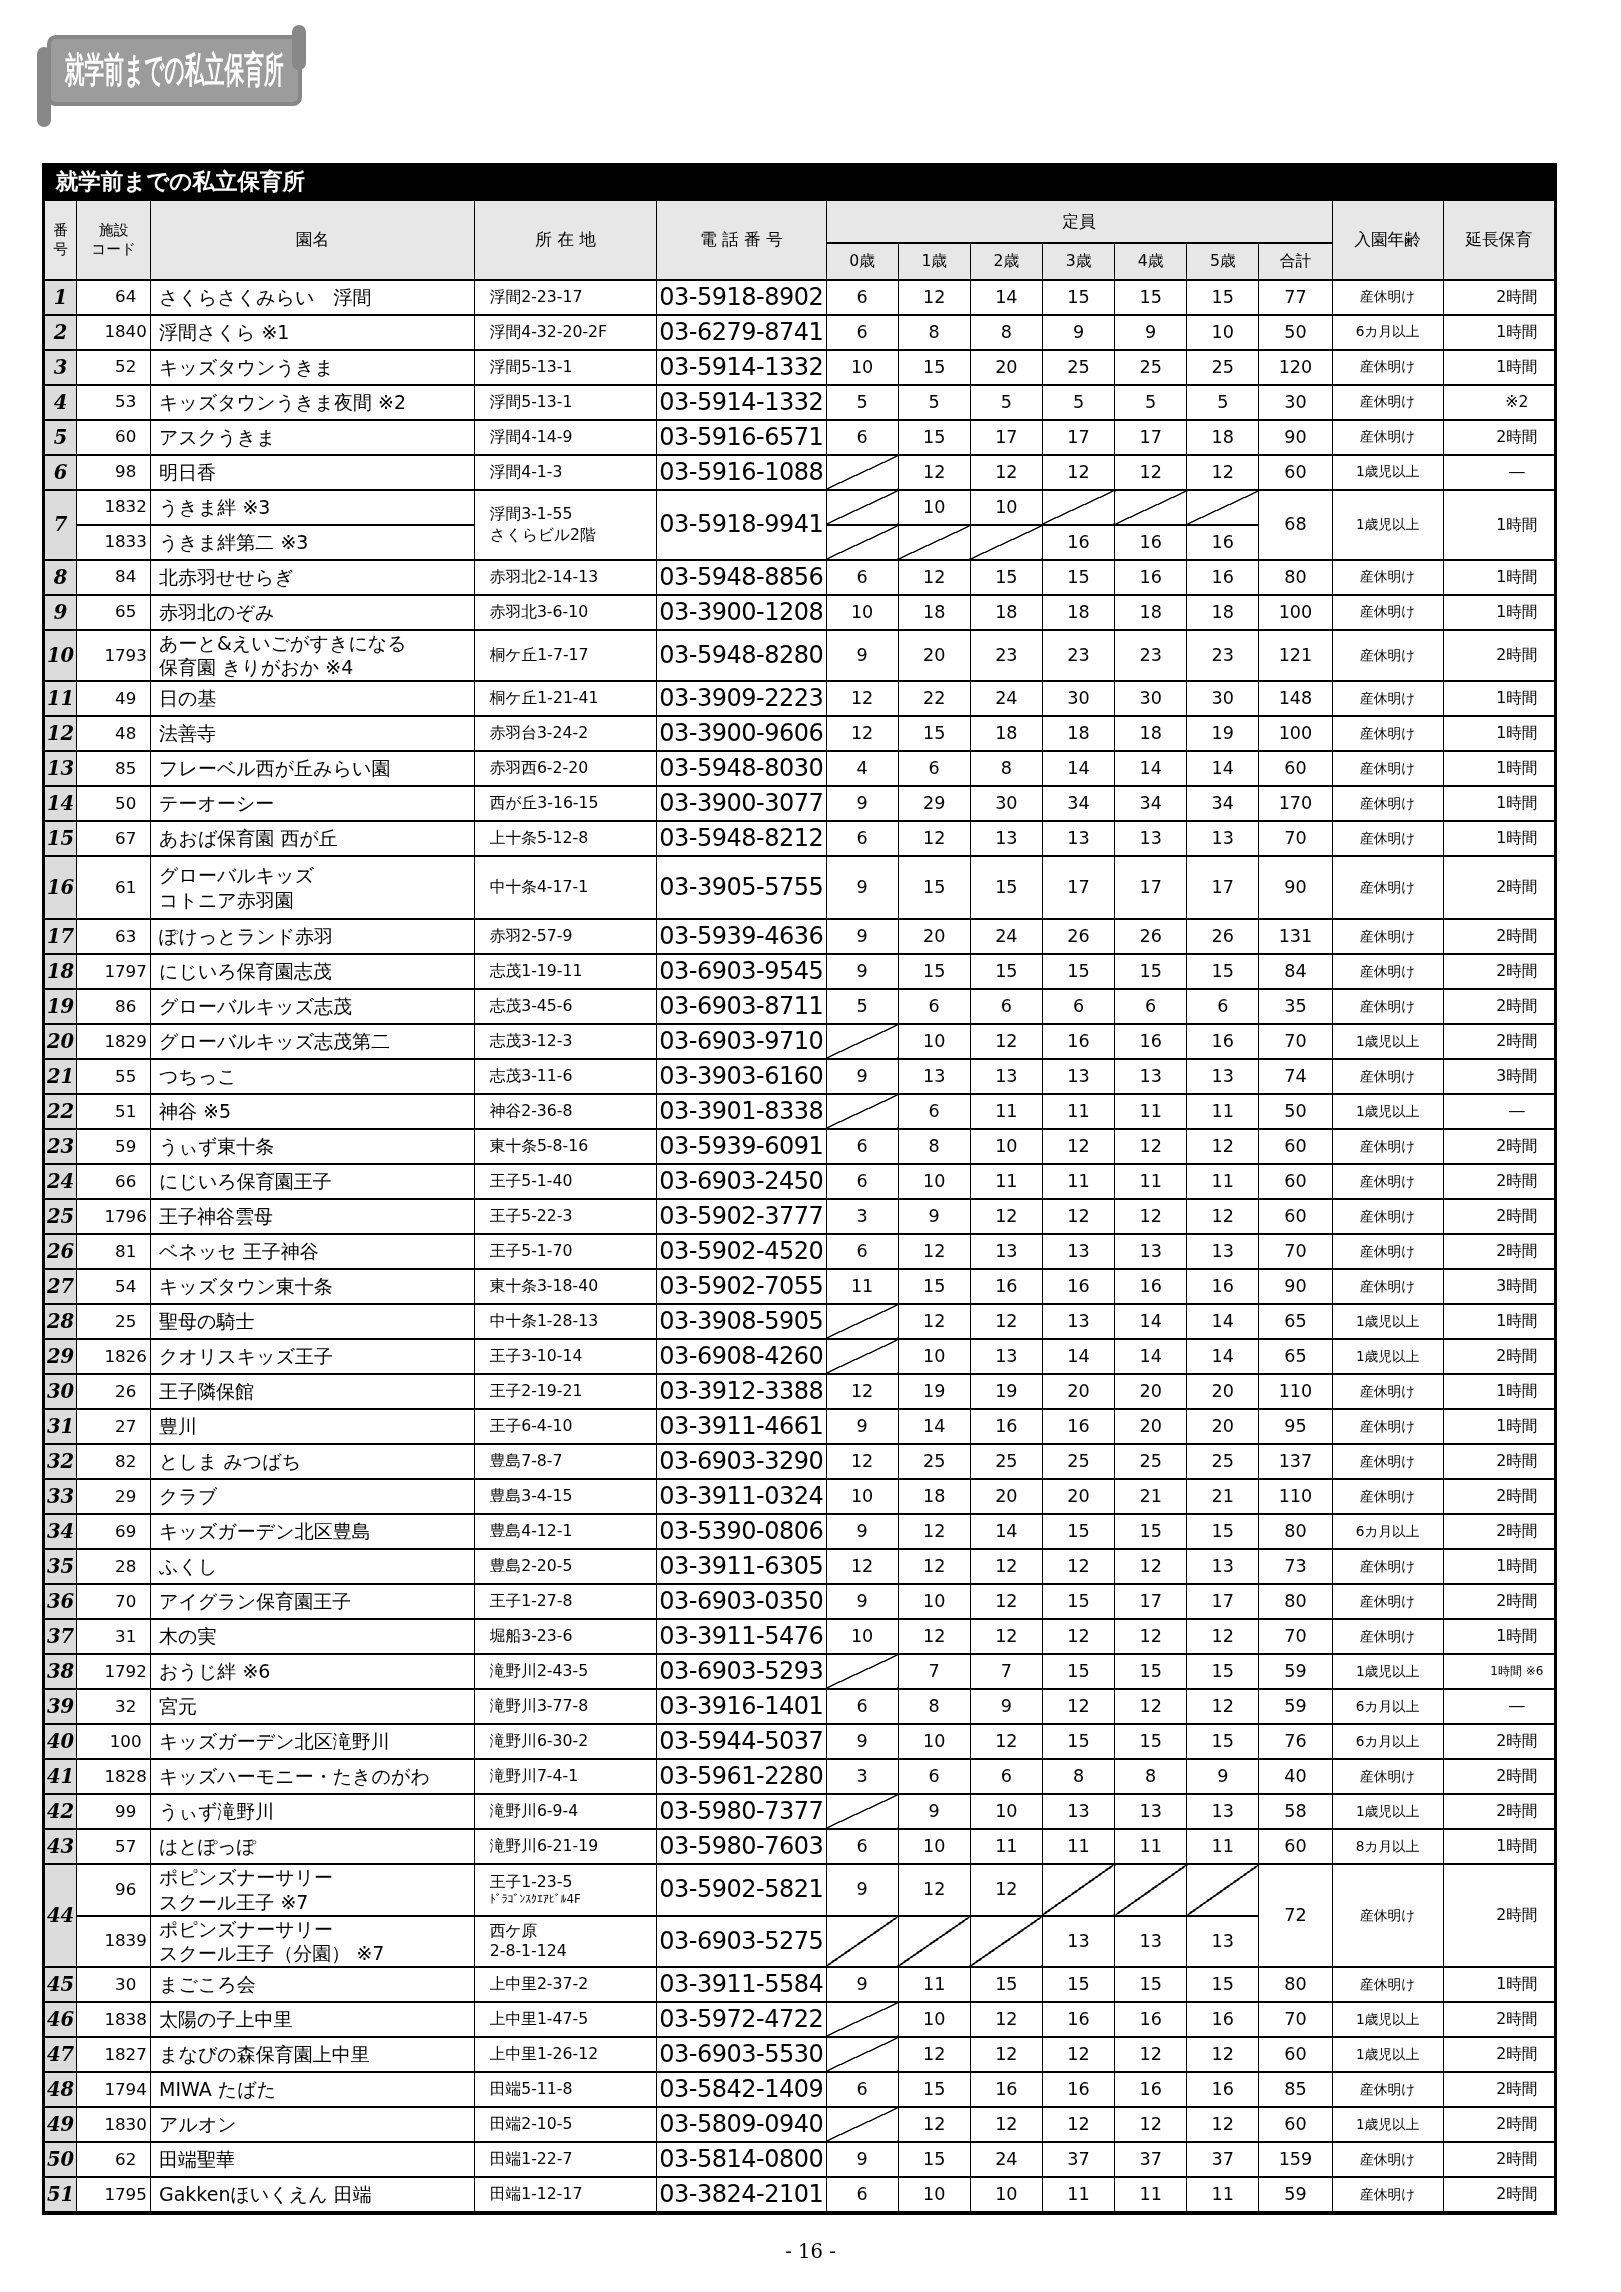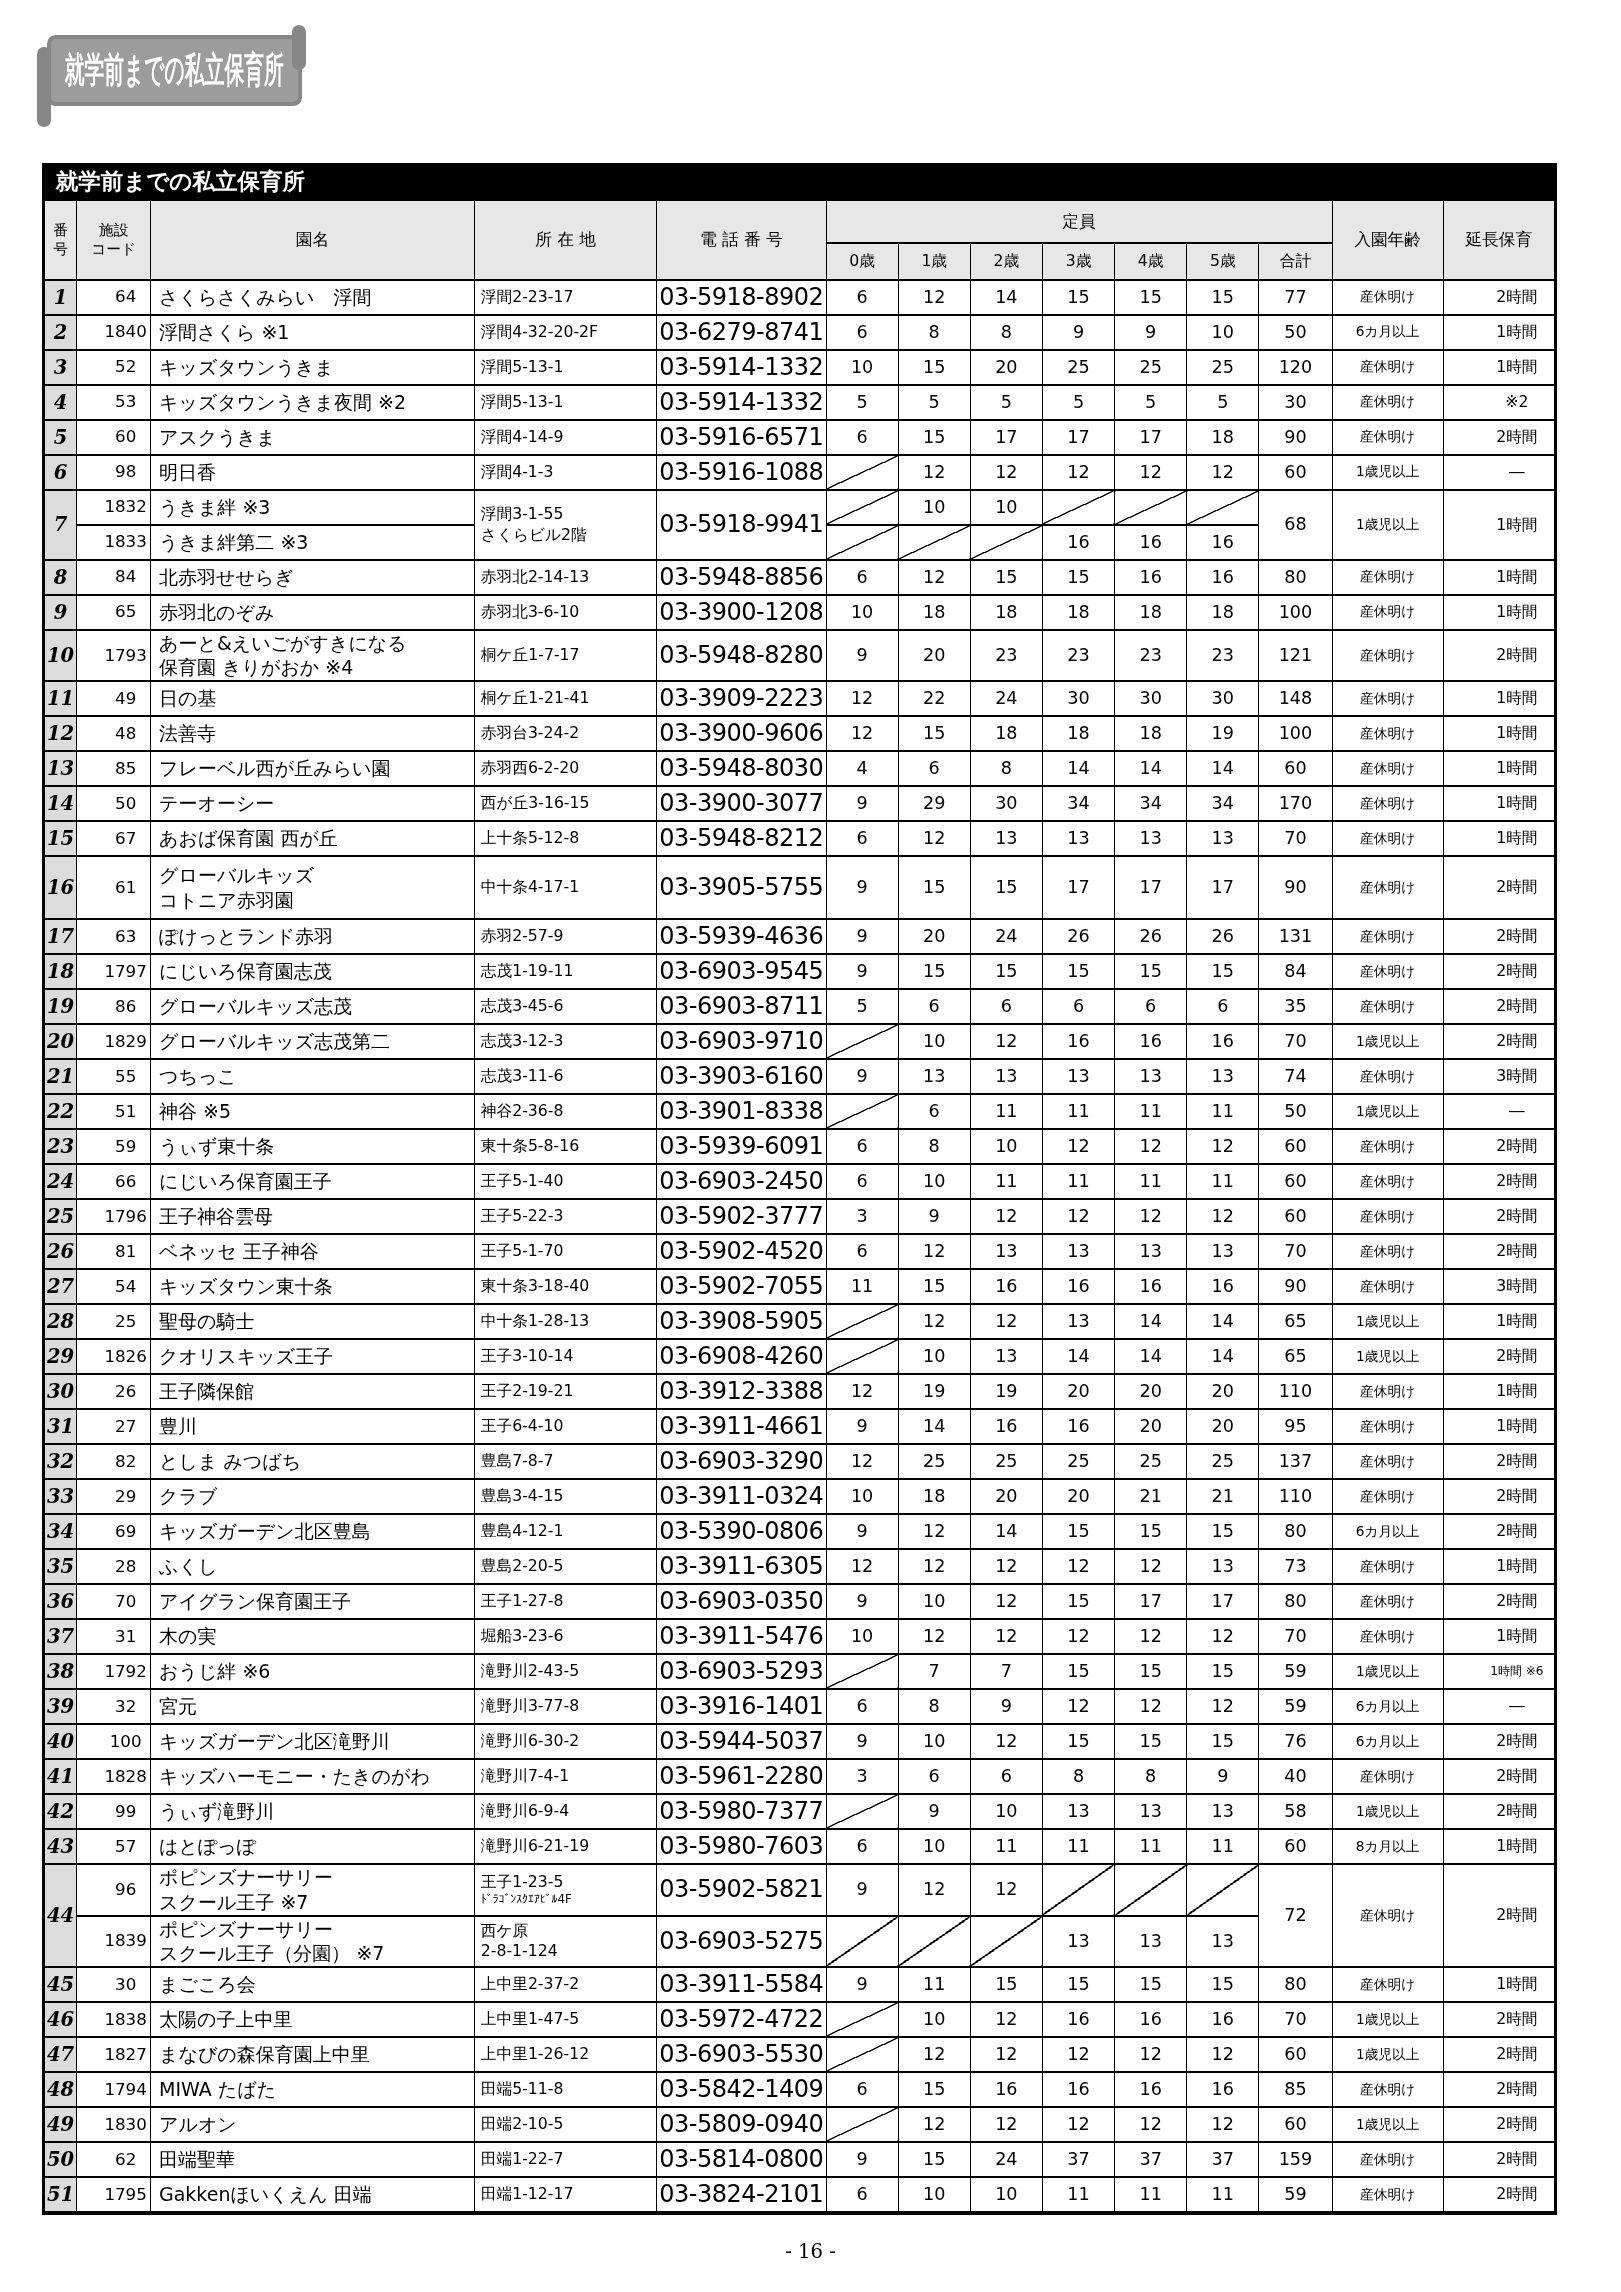--- a/index.html
+++ b/index.html
@@ -48,21 +48,21 @@
   th.pre{white-space:pre-line;font-size:14.7px;}
   tbody td{font-size:16.7px;height:33px;background:#fff;line-height:1.3;}
   tr.tall td{height:61px;}
   td.num{
     background:#dcdcdc;font-weight:bold;font-style:italic;font-size:19.6px;
     font-family:"DejaVu Serif","Liberation Serif",serif;
   }
   td.code{font-size:16.7px;padding-left:24px;}
   td.left{text-align:left;padding-left:7.8px;}
   td.name{font-size:19px;}
-  td.addr{font-size:15.7px;padding-left:6px;}
+  td.addr{font-size:15.7px;padding-left:15px;}
   td.phone{font-size:24px;letter-spacing:-0.5px;}
   td.age,td.total{font-size:17.6px;}
   td.entry{font-size:13.7px;}
   td.ext{font-size:15.7px;padding-left:36px;}
   td.ext.small{font-size:12px;}
   .small-line{font-size:11.8px;}
   .diag{
     background-image:linear-gradient(to bottom right,
       transparent 48.9%,#000 48.9%,#000 51.1%,transparent 51.1%);
   }

